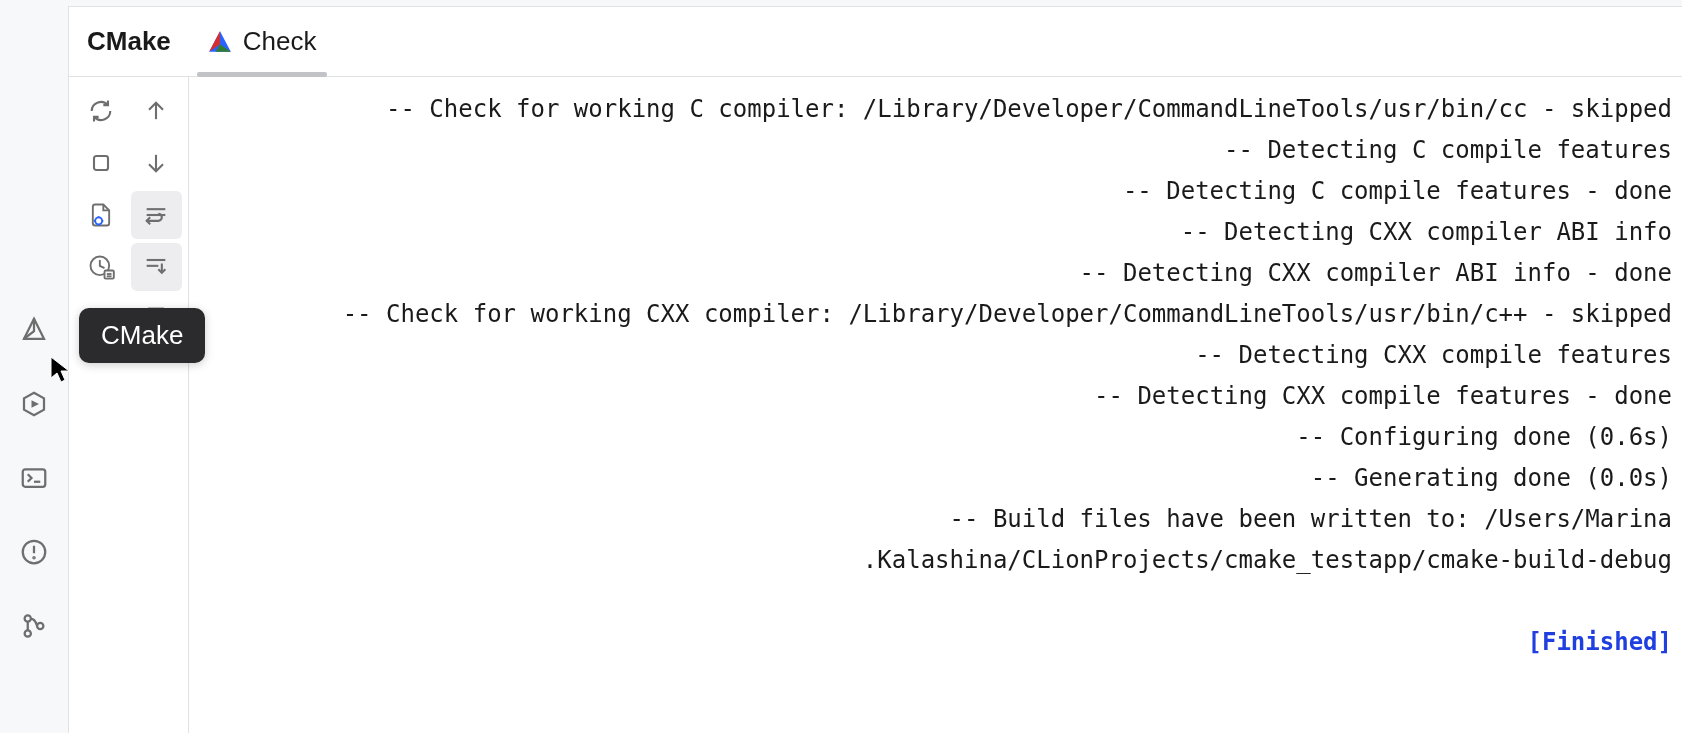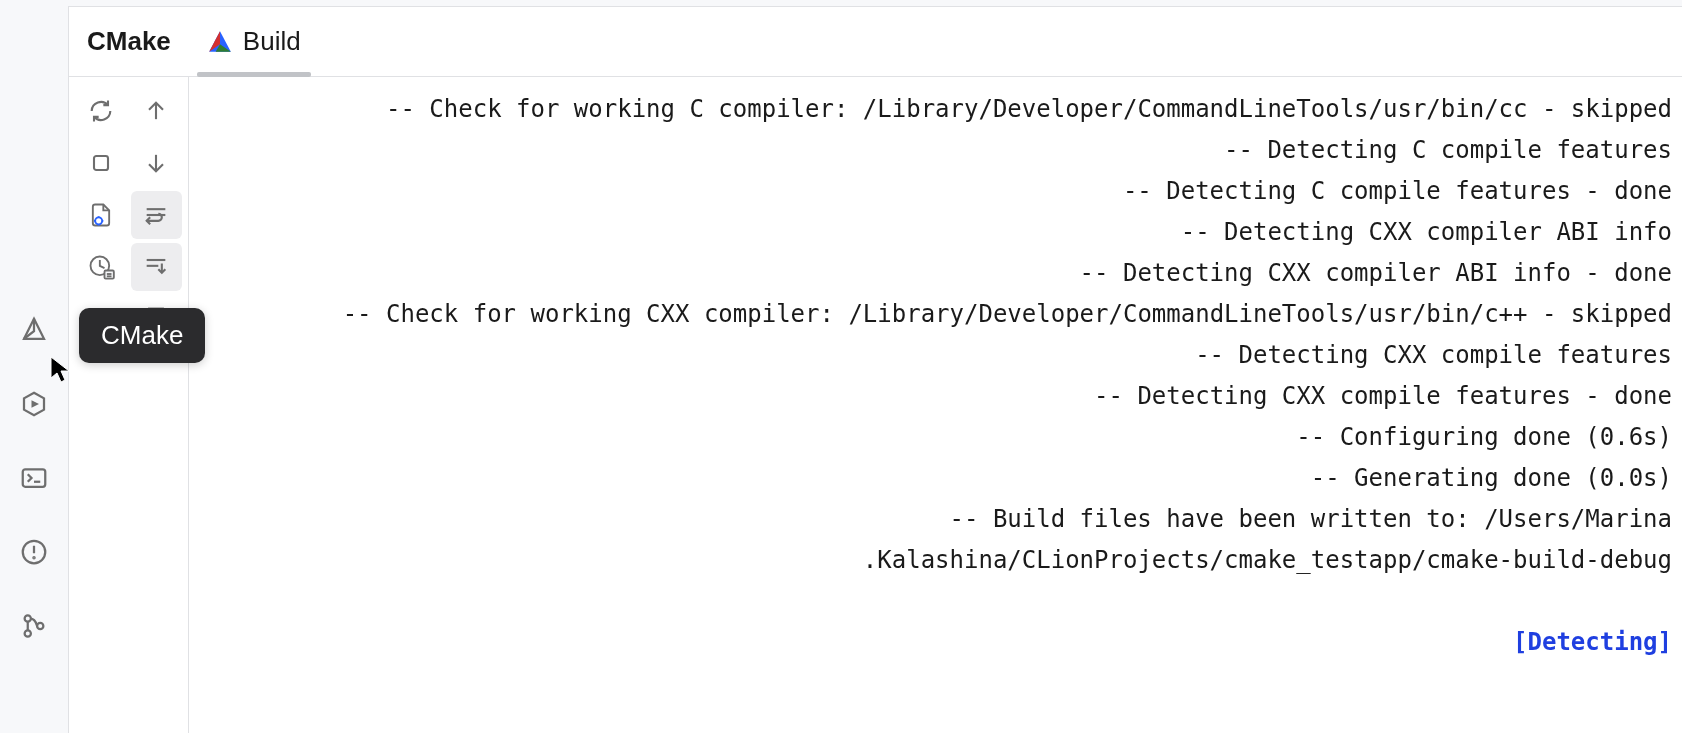--- a/index.html
+++ b/index.html
@@ -193,21 +193,21 @@
     <div class="tabbar">
       <div class="tab active-primary">
         <span>CMake</span>
       </div>
       <div class="tab active-sub">
         <svg class="cmake-logo" viewBox="0 0 24 24">
           <polygon points="12,2 22,21 2,21" fill="#2962ff"></polygon>
           <polygon points="12,2 12,14 2,21" fill="#d32f2f"></polygon>
           <polygon points="12,14 22,21 8,21" fill="#2e7d32"></polygon>
         </svg>
-        <span>Build</span>
+        <span>Check</span>
       </div>
     </div>
 
     <div class="panel-body">
       <div class="toolbar">
         <div class="tool-btn">
           <svg viewBox="0 0 24 24" fill="none" stroke="currentColor" stroke-width="1.8">
             <path d="M4 12a8 8 0 0 1 14-5"></path>
             <path d="M20 12a8 8 0 0 1-14 5"></path>
             <polyline points="18,3 18,7 14,7"></polyline>
@@ -279,21 +279,21 @@
 -- Detecting CXX compiler ABI info
 -- Detecting CXX compiler ABI info - done
 -- Check for working CXX compiler: /Library/Developer/CommandLineTools/usr/bin/c++ - skipped
 -- Detecting CXX compile features
 -- Detecting CXX compile features - done
 -- Configuring done (0.6s)
 -- Generating done (0.0s)
 -- Build files have been written to: /Users/Marina
  .Kalashina/CLionProjects/cmake_testapp/cmake-build-debug
 </span>
-<span class="finished">[Detecting]</span></div>
+<span class="finished">[Finished]</span></div>
     </div>
   </div>
 </div>
 
 <div class="tooltip">CMake</div>
 
 <svg class="cursor" width="24" height="30" viewBox="0 0 24 30">
   <polygon points="1,1 1,22 7,17 11,26 15,24 11,15 19,15" fill="#000" stroke="#fff" stroke-width="1"></polygon>
 </svg>
 

